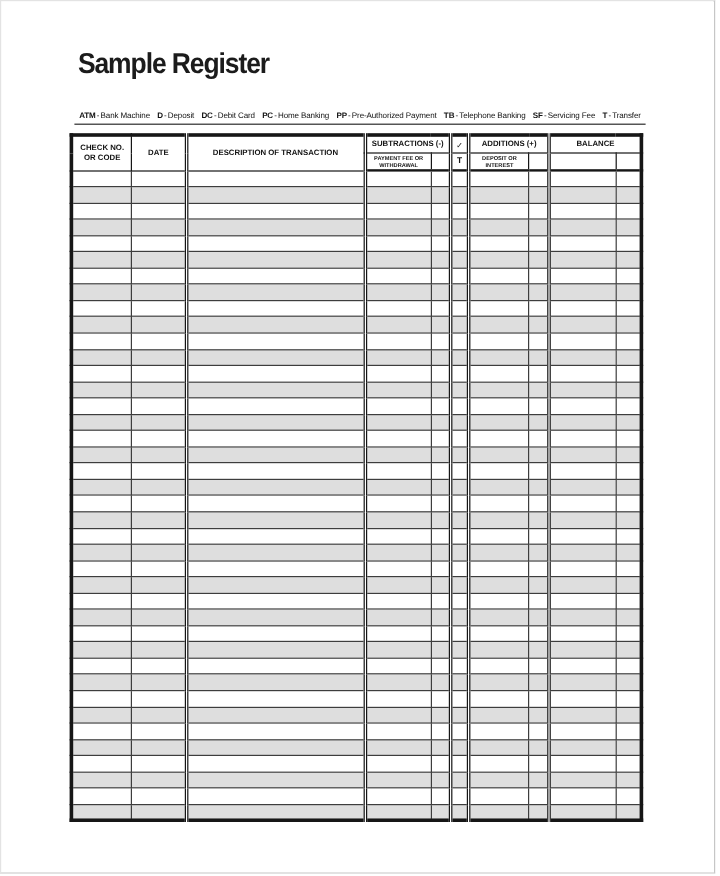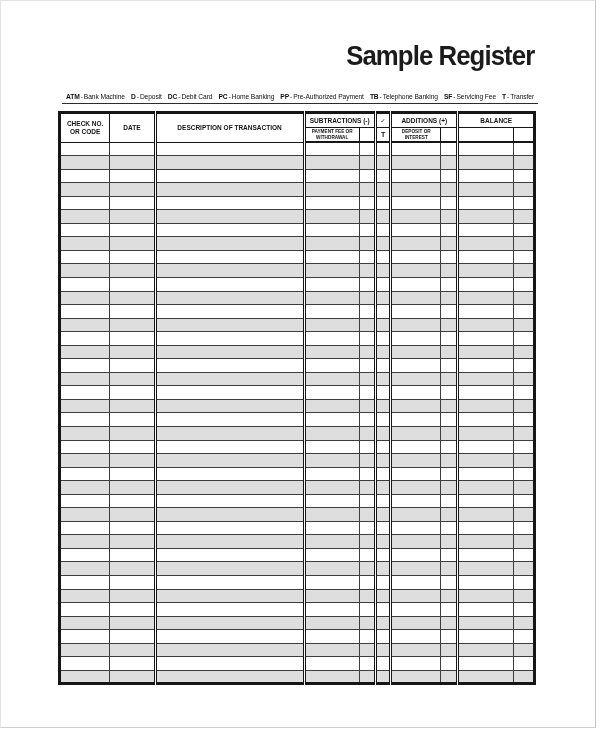--- a/index.html
+++ b/index.html
@@ -15,22 +15,22 @@
     position:absolute; left:0; top:0;
     width:594px; height:726px;
     border-top:1px solid #e3e3e3;
     border-left:1px solid #e3e3e3;
     border-right:1px solid #c6c6c6;
     border-bottom:1px solid #cfcfcf;
     pointer-events:none;
   }
   .title {
     position:absolute; top:40px; left:58px; width:484px;
-    margin:0; text-align:right;
-    font-size:28px; font-weight:bold; letter-spacing:-1px;
+    margin:0; text-align:left;
+    font-size:24px; font-weight:bold; letter-spacing:-1px;
     color:#1b1b1b;
   }
   .title span { display:inline-block; transform:scaleX(0.92); }
   .legend {
     position:absolute; top:93px; left:62px; width:476px;
     text-align:center; white-space:nowrap;
     font-size:6.7px; letter-spacing:-0.1px; color:#111;
     border-bottom:1.5px solid #2c2c2c;
     padding-bottom:3px;
   }

